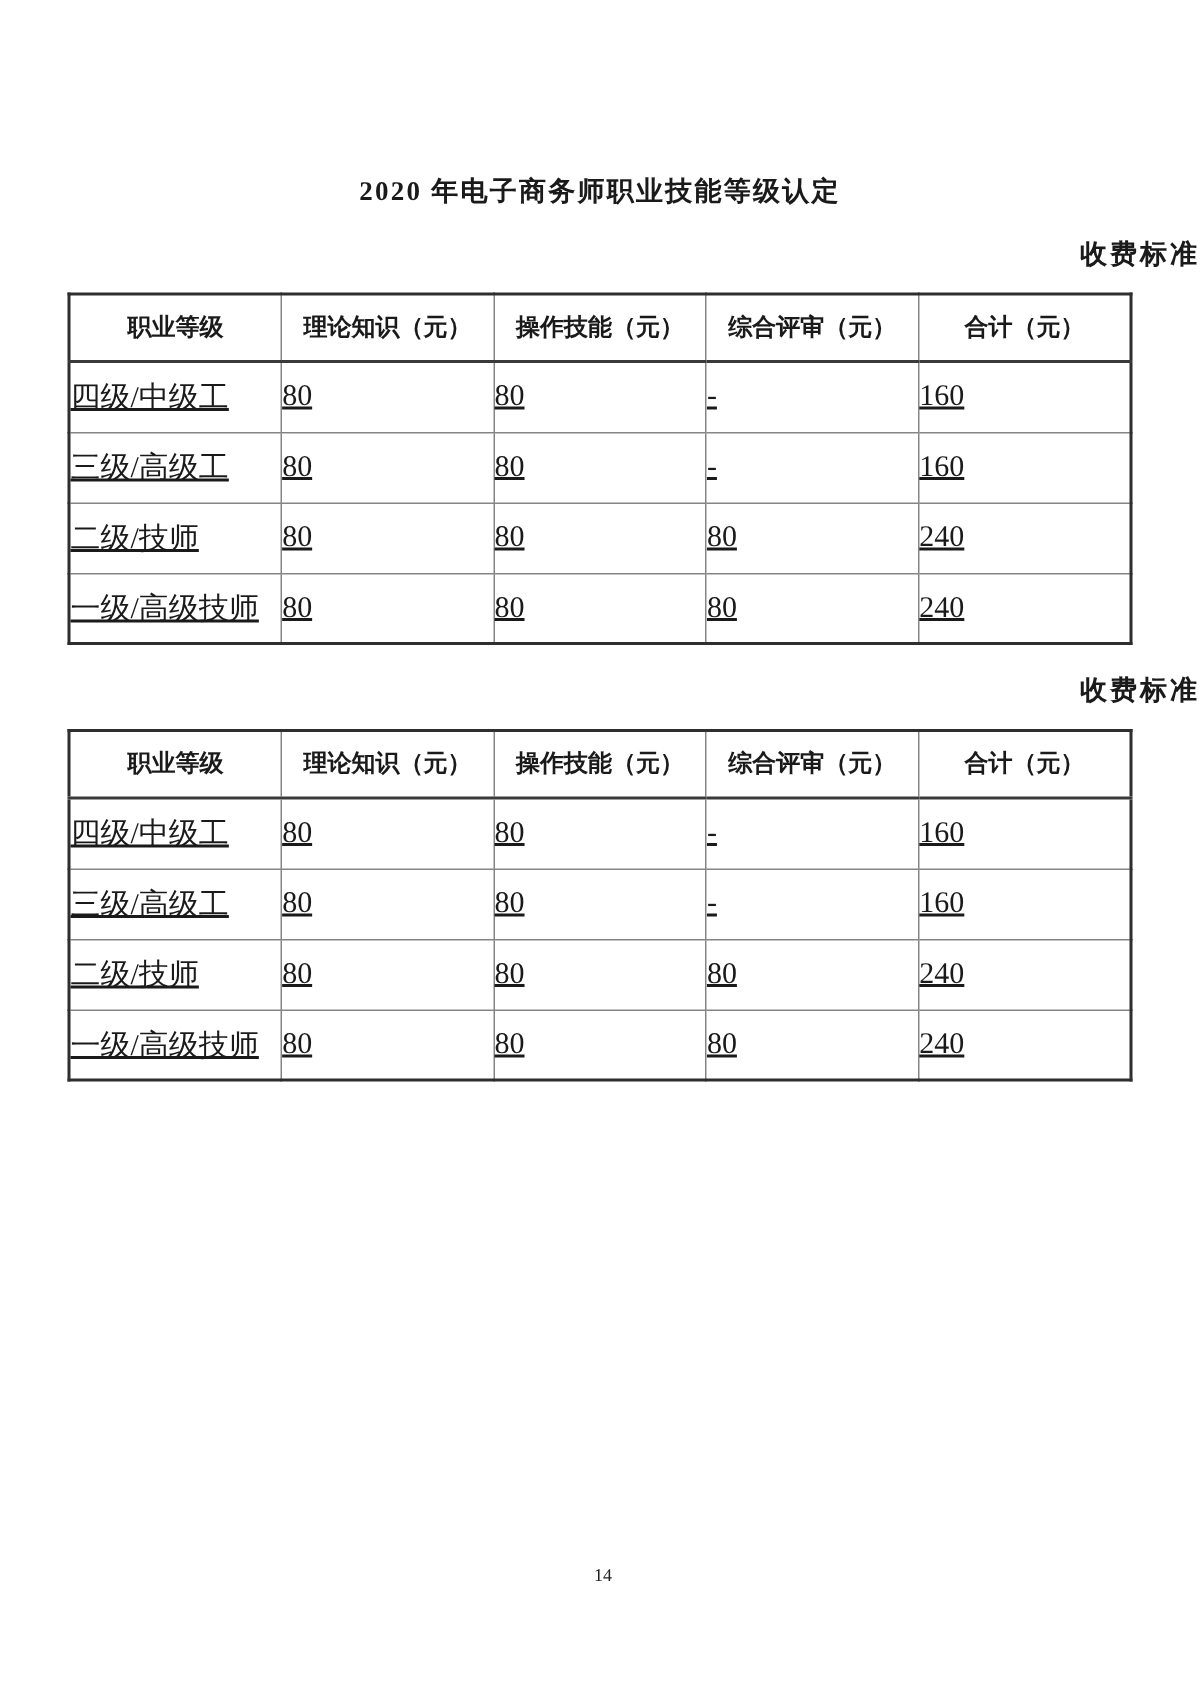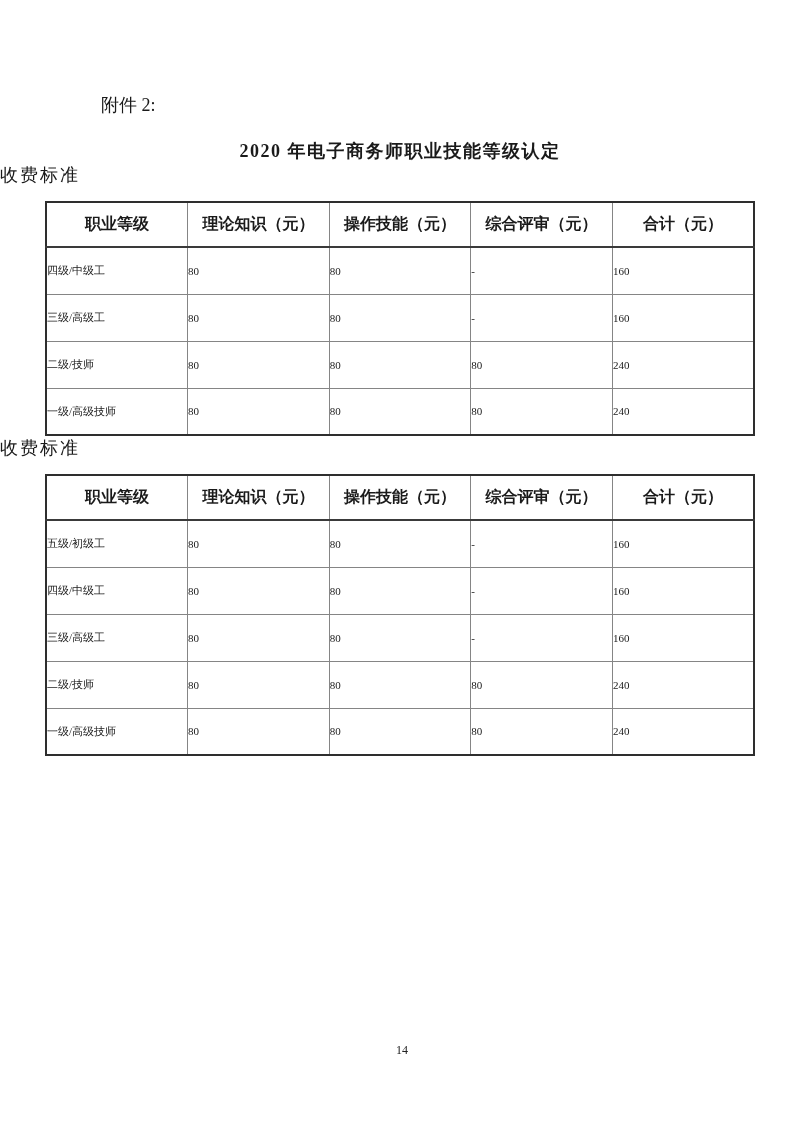--- a/index.html
+++ b/index.html
@@ -21,25 +21,26 @@
   }
   .doc-title {
     text-align: center;
     font-size: 18px;
     font-weight: bold;
     letter-spacing: 1.5px;
     line-height: 24px;
     margin-top: 22px;
   }
   .doc-subtitle {
-    text-align: left;
+    text-align: right;
     font-size: 18px;
-    font-weight: normal;
+    font-weight: bold;
     letter-spacing: 2px;
     line-height: 24px;
+    margin-top: 18px;
   }
   .section-2 .doc-title { margin-top: 51px; }
   table.fee-table {
     width: 710px;
     margin: 14px auto 0;
     border-collapse: collapse;
     table-layout: fixed;
     border: 2px solid #2e2e2e;
   }
   table.fee-table th,
@@ -48,38 +49,38 @@
     vertical-align: middle;
   }
   table.fee-table thead th {
     height: 45px;
     font-size: 16px;
     font-weight: bold;
     border-bottom: 2px solid #3a3a3a;
   }
   table.fee-table tbody td {
     height: 47px;
-    font-size: 11px;
+    font-size: 20px;
+    text-decoration: underline;
   }
   .page-number {
     position: absolute;
     top: 1043px;
     left: 2px;
     width: 100%;
     text-align: center;
     font-size: 12px;
     color: #222222;
   }
 </style>
 </head>
 <body>
 
 <div class="page">
 
-  <div class="attachment">附件 2:</div>
 
   <section class="section-1">
     <div class="doc-title">2020 年电子商务师职业技能等级认定</div>
     <div class="doc-subtitle">收费标准</div>
 
     <table class="fee-table">
       <thead>
         <tr>
           <th>职业等级</th>
           <th>理论知识（元）</th>
@@ -129,27 +130,20 @@
         <tr>
           <th>职业等级</th>
           <th>理论知识（元）</th>
           <th>操作技能（元）</th>
           <th>综合评审（元）</th>
           <th>合计（元）</th>
         </tr>
       </thead>
       <tbody>
         <tr>
-          <td>五级/初级工</td>
-          <td>80</td>
-          <td>80</td>
-          <td>-</td>
-          <td>160</td>
-        </tr>
-        <tr>
           <td>四级/中级工</td>
           <td>80</td>
           <td>80</td>
           <td>-</td>
           <td>160</td>
         </tr>
         <tr>
           <td>三级/高级工</td>
           <td>80</td>
           <td>80</td>

